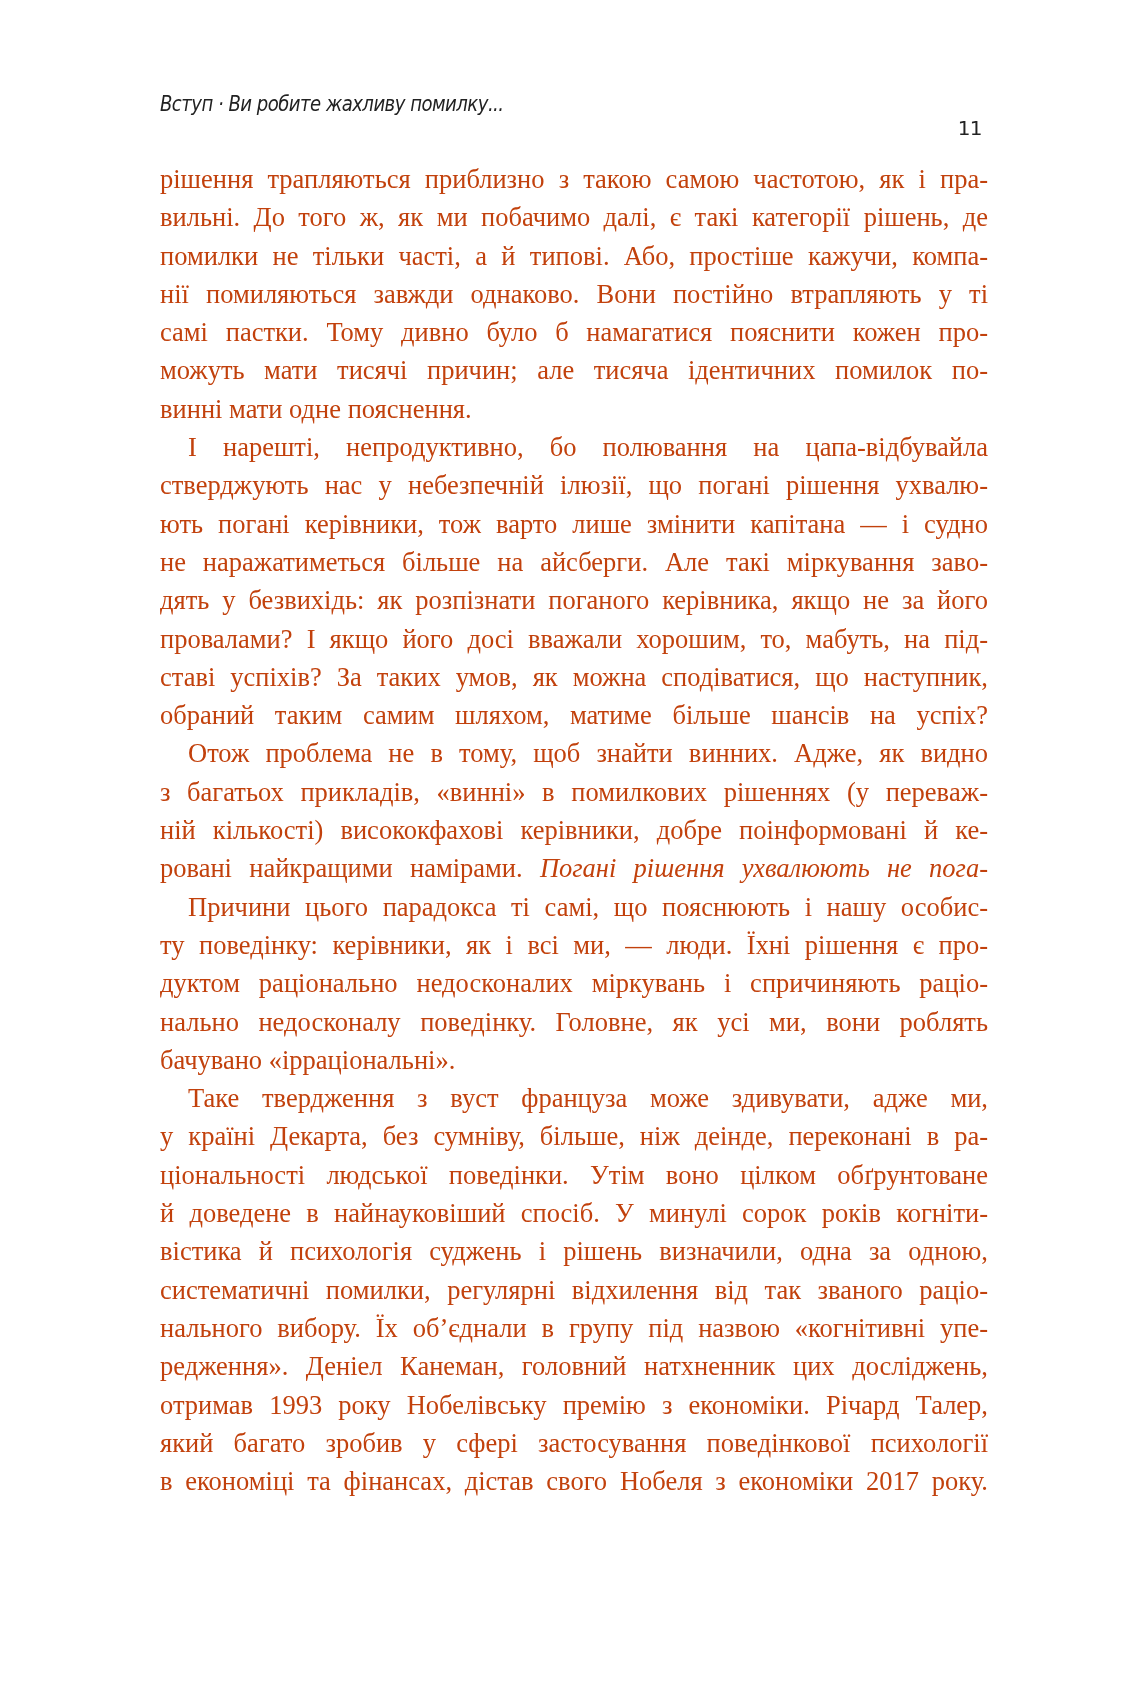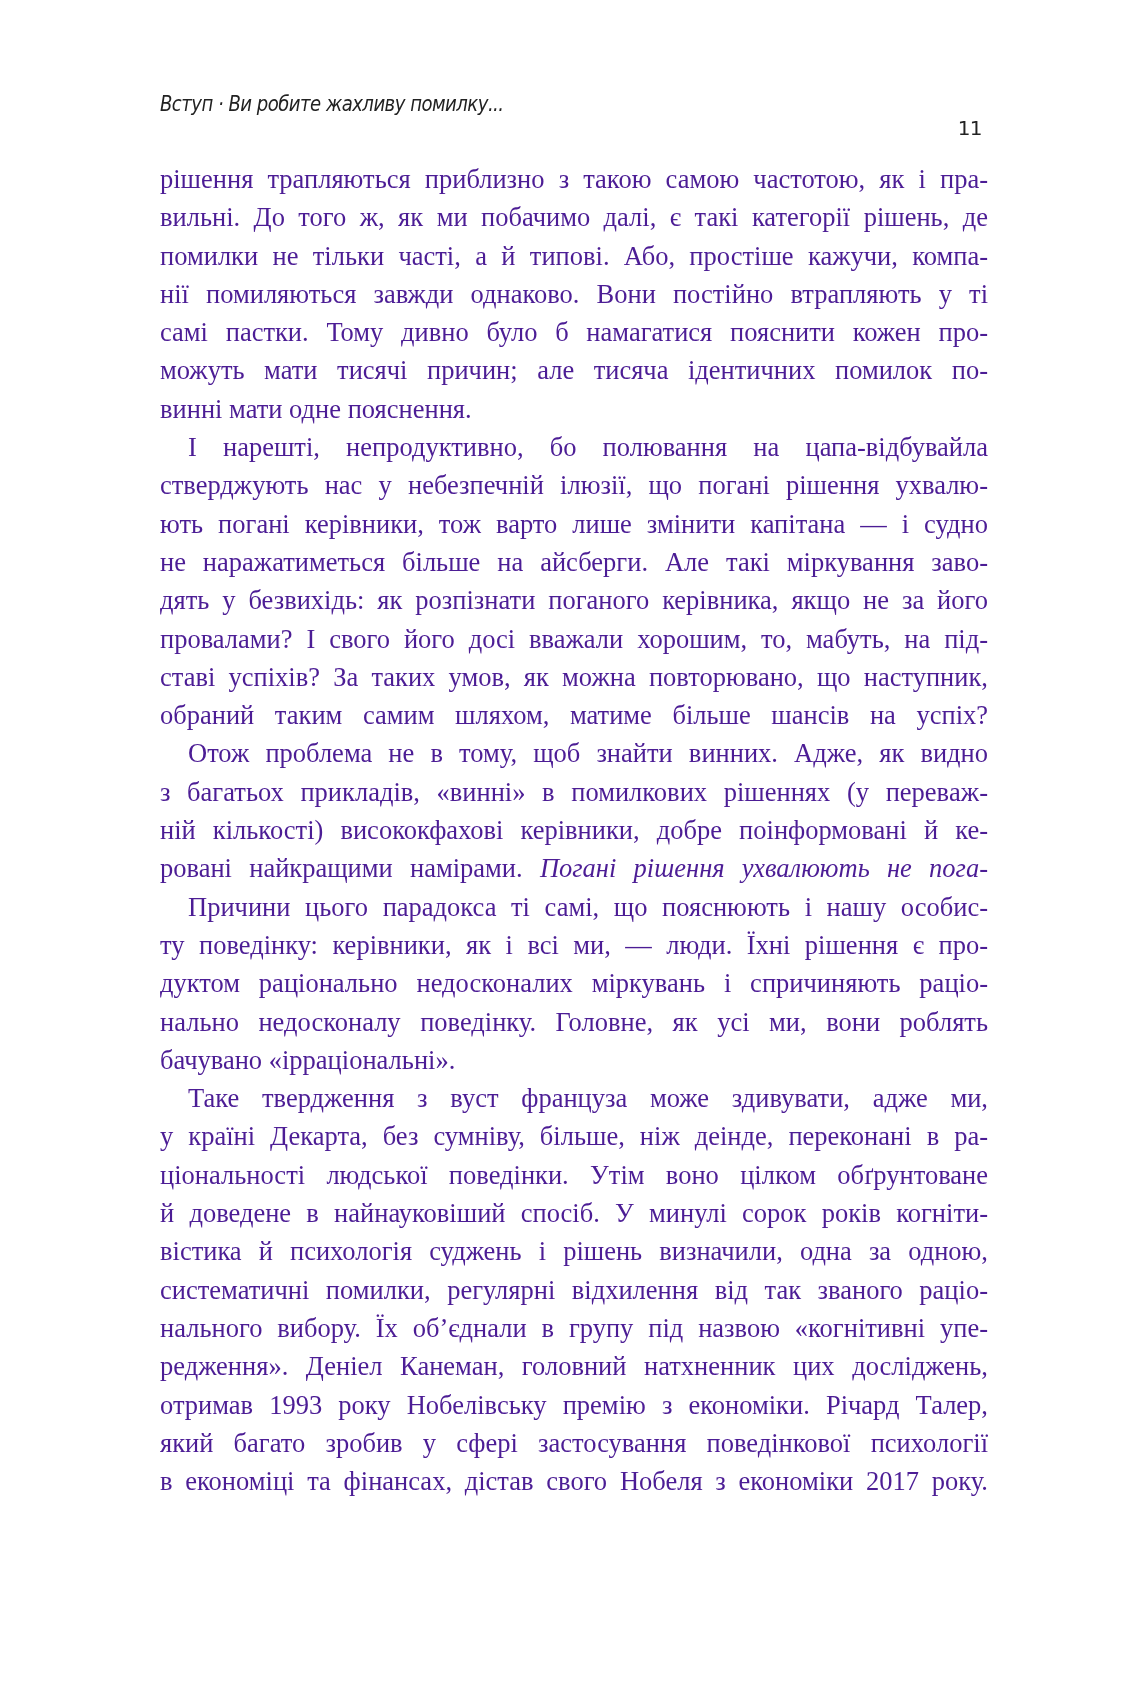--- a/index.html
+++ b/index.html
@@ -51,21 +51,21 @@
       margin-top: 24px;
     }
     .body-text {
       position: absolute;
       left: 160px;
       top: 160px;
       width: 828px;
       font-family: "Liberation Serif", serif;
       font-size: 26.5px;
       line-height: 38.3px;
-      color: #4c1d95;
+      color: #c2410c;
     }
     .line {
       display: block;
       height: 38.3px;
       white-space: nowrap;
       text-align: justify;
       text-align-last: justify;
       overflow: visible;
     }
     .line.last {
@@ -99,22 +99,22 @@
       <span class="line">можуть мати тисячі причин; але тисяча ідентичних помилок по-</span>
       <span class="line last">винні мати одне пояснення.</span>
     </div>
 
     <div>
       <span class="line indent">І нарешті, непродуктивно, бо полювання на цапа-відбувайла</span>
       <span class="line">стверджують нас у небезпечній ілюзії, що погані рішення ухвалю-</span>
       <span class="line">ють погані керівники, тож варто лише змінити капітана — і судно</span>
       <span class="line">не наражатиметься більше на айсберги. Але такі міркування заво-</span>
       <span class="line">дять у безвихідь: як розпізнати поганого керівника, якщо не за його</span>
-      <span class="line">провалами? І свого його досі вважали хорошим, то, мабуть, на під-</span>
-      <span class="line">ставі успіхів? За таких умов, як можна повторювано, що наступник,</span>
+      <span class="line">провалами? І якщо його досі вважали хорошим, то, мабуть, на під-</span>
+      <span class="line">ставі успіхів? За таких умов, як можна сподіватися, що наступник,</span>
       <span class="line">обраний таким самим шляхом, матиме більше шансів на успіх?</span>
     </div>
 
     <div>
       <span class="line indent">Отож проблема не в тому, щоб знайти винних. Адже, як видно</span>
       <span class="line">з багатьох прикладів, «винні» в помилкових рішеннях (у перевaж-</span>
       <span class="line">ній кількості) висококфахові керівники, добре поінформовані й ке-</span>
       <span class="line"><span>ровані найкращими намірами.</span> <span class="it">Погані рішення ухвалюють не пога-</span></span>
     </div>
 

